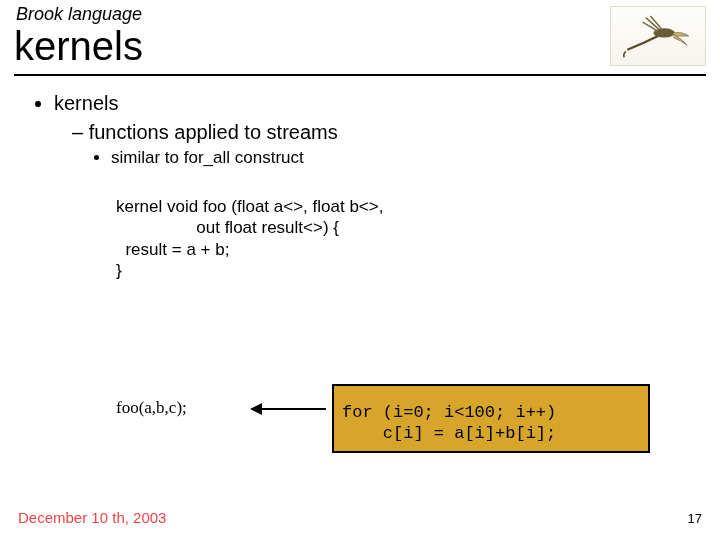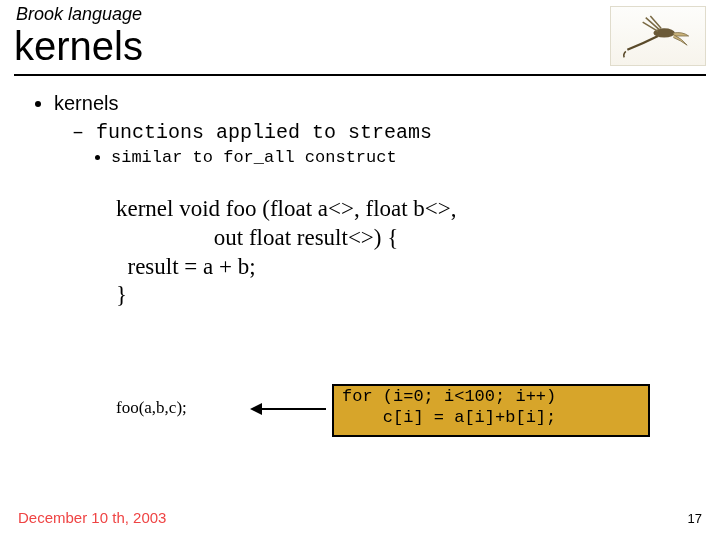--- a/index.html
+++ b/index.html
@@ -65,33 +65,33 @@
   }
   ul.level1 > li { padding: 4px 0; }
   ul.level2 {
     list-style: none;
     margin-left: 18px;
     font-size: 20px;
   }
   ul.level2 > li::before {
     content: "– ";
   }
-  ul.level2 > li { padding: 6px 0 4px 0; font-family: Liberation Mono, monospace; }
+  ul.level2 > li { padding: 6px 0 4px 0; }
   ul.level3 {
     list-style: disc;
     margin-left: 39px;
     font-size: 17px;
   }
   ul.level3 > li { padding: 4px 0; }
 
   .code-area {
     margin-left: 116px;
     margin-top: 16px;
-    font-family: Liberation Serif, serif;
-    font-size: 23px;
+    font-family: Liberation Sans, sans-serif;
+    font-size: 17px;
     line-height: 1.25;
     white-space: pre;
   }
 
   .call-and-box {
     position: absolute;
     top: 310px;
     left: 0;
     width: 720px;
   }
@@ -119,21 +119,21 @@
     width: 0; height: 0;
     border-top: 6px solid transparent;
     border-bottom: 6px solid transparent;
     border-right: 12px solid #000;
   }
   .hl-box {
     position: absolute;
     left: 332px;
     top: -14px;
     width: 318px;
-    padding: 0 8px 6px 8px;
+    padding: 16px 8px 6px 8px;
     background: #d7a52a;
     border: 2px solid #000;
     font-family: "Courier New", monospace;
     font-size: 17px;
     line-height: 1.25;
     white-space: pre;
   }
 
   .footer-date {
     position: absolute;

